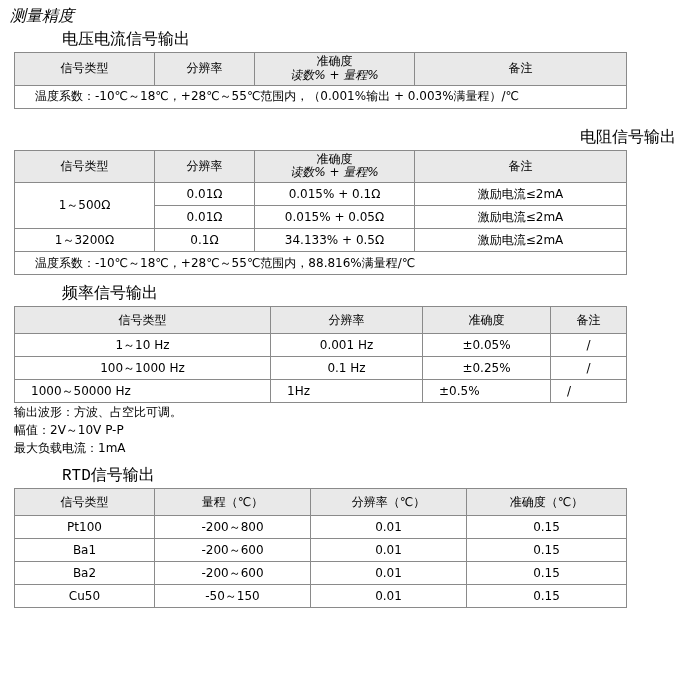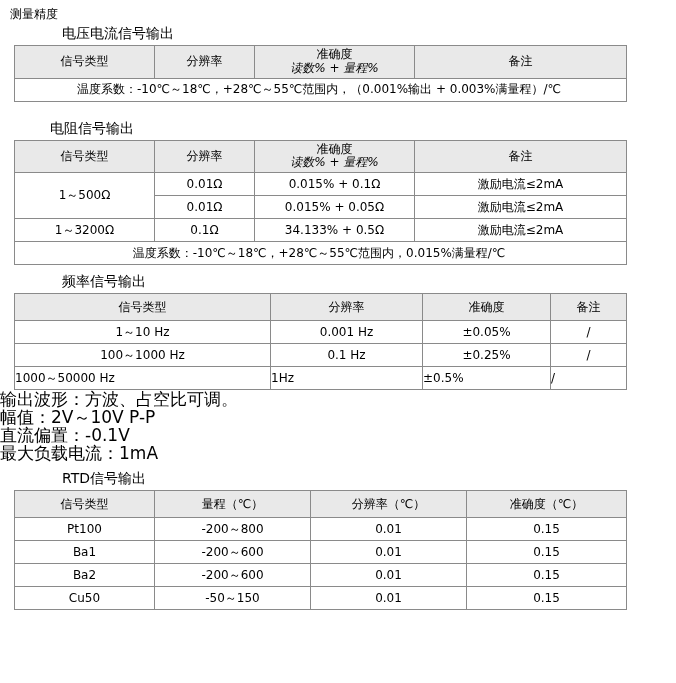--- a/index.html
+++ b/index.html
@@ -4,26 +4,26 @@
 <style>
   html,body{margin:0;padding:0;background:#ffffff;}
   body{
     width:676px;height:683px;
     font-family:"DejaVu Sans","Liberation Sans",sans-serif;
     font-size:12px;color:#000;
     position:relative;overflow:hidden;
   }
   .page{padding:0;}
   .doc-title{
-    font-size:12px;margin:6px 0 2px 10px;
+    font-size:16px;margin:6px 0 2px 10px;font-style:italic;
   }
   .section-title{
-    font-size:14px;margin:0 0 2px 62px;
-  }
-  .section-title.indent-sm{margin-left:50px;}
+    font-size:16px;margin:0 0 2px 62px;font-family:Liberation Mono, monospace;
+  }
+  .section-title.indent-sm{margin-left:50px;text-align:right;}
   .section-title.indent-md{}
   table{
     border-collapse:collapse;
     width:612px;
     margin-left:14px;
     table-layout:fixed;
   }
   td,th{
     border:1px solid #8a8a8a;
     padding:2px 3px;
@@ -34,26 +34,27 @@
     line-height:1.25;
     height:18px;
   }
   thead td{
     background:#e9e9e9;
     height:22px;
   }
   .two-line{line-height:1.15;}
   .two-line .l1{display:block;}
   .two-line .l2{display:block;font-style:italic;}
-  td.left{text-align:left;padding-left:0;}
-  .note-row td{text-align:center;padding-left:0;}
+  td.left{text-align:left;padding-left:16px;}
+  .note-row td{text-align:left;padding-left:20px;}
   .gap-sm{height:8px;}
   .gap-lg{height:18px;}
   .plain-line{
-    font-size:17px;
+    margin-left:14px;
+    font-size:12px;
     line-height:18px;
     border:0;
   }
 </style>
 </head>
 <body>
 
 <div class="page">
 
   <div class="doc-title">测量精度</div>
@@ -117,21 +118,21 @@
         <td>0.015% + 0.05Ω</td>
         <td>激励电流≤2mA</td>
       </tr>
       <tr>
         <td>1～3200Ω</td>
         <td>0.1Ω</td>
         <td>34.133% + 0.5Ω</td>
         <td>激励电流≤2mA</td>
       </tr>
       <tr class="note-row">
-        <td colspan="4">温度系数：-10℃～18℃，+28℃～55℃范围内，0.015%满量程/℃</td>
+        <td colspan="4">温度系数：-10℃～18℃，+28℃～55℃范围内，88.816%满量程/℃</td>
       </tr>
     </tbody>
   </table>
 
   <div class="gap-sm"></div>
 
   <div class="section-title indent-md">频率信号输出</div>
   <table>
     <colgroup>
         <col style="width:256px">
@@ -163,21 +164,20 @@
       <tr>
         <td class="left">1000～50000 Hz</td>
         <td class="left">1Hz</td>
         <td class="left">±0.5%</td>
         <td class="left">/</td>
       </tr>
     </tbody>
   </table>
   <div class="plain-line">输出波形：方波、占空比可调。</div>
   <div class="plain-line">幅值：2V～10V P-P</div>
-  <div class="plain-line">直流偏置：-0.1V</div>
   <div class="plain-line">最大负载电流：1mA</div>
 
   <div class="gap-sm"></div>
 
   <div class="section-title indent-md">RTD信号输出</div>
   <table>
     <colgroup>
         <col style="width:140px">
         <col style="width:156px">
         <col style="width:156px">

